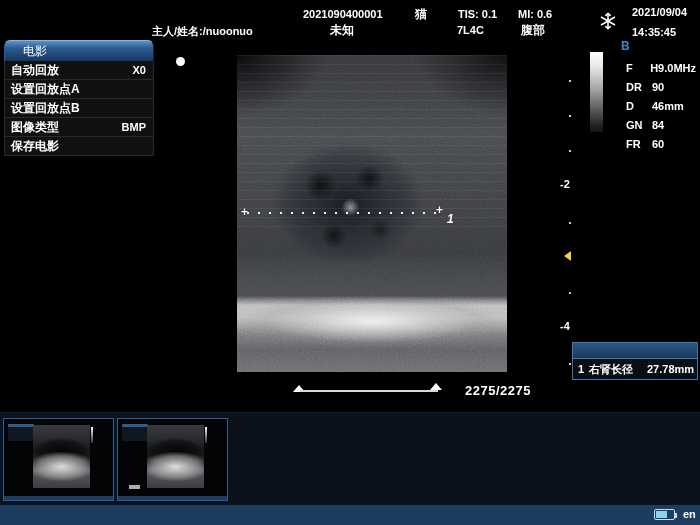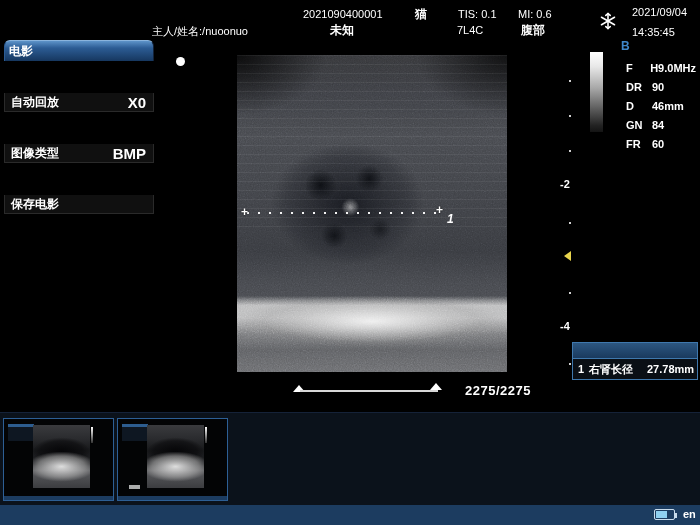--- a/index.html
+++ b/index.html
@@ -2,37 +2,37 @@
 <html><head>
 <meta charset="utf-8">
 <style>
   * { margin:0; padding:0; box-sizing:border-box; }
   html,body { background:#000; }
   .screen {
     position:relative; width:700px; height:525px; background:#000; overflow:hidden;
     font-family:"Liberation Sans","DejaVu Sans",sans-serif; color:#fff;
   }
   .abs { position:absolute; }
-  .t { font-weight:normal; font-size:11px; color:#fff; white-space:nowrap; }
+  .t { font-weight:bold; font-size:11px; color:#fff; white-space:nowrap; }
   .t12 { font-weight:bold; font-size:12px; color:#fff; white-space:nowrap; }
 
   
   .menu { left:4px; top:40px; width:150px; }
   .menu-header {
-    height:21px; border-radius:6px 6px 0 0; line-height:21px; padding-left:4px;
-    font-size:12px; font-weight:bold; color:#fff;
+    height:21px; border-radius:6px 6px 0 0; line-height:21px; padding-left:18px;
+    font-size:12px; font-weight:normal; color:#fff;
     background:linear-gradient(to bottom,#5d93c9 0%,#2c5c94 35%,#16375f 100%);
     border-top:1px solid #8ab4dd; border-left:1px solid #2c5c94; border-right:1px solid #13233a;
   }
   .menu-row {
     height:19px; display:flex; justify-content:space-between; align-items:center;
     background:#101010; border:1px solid #2a2a2a; border-top:none;
-    padding:0 7px 0 6px; font-size:12px; font-weight:bold;margin-top:32px;
-  }
-  .menu-row .val { font-size:15px; }
+    padding:0 7px 0 6px; font-size:12px; font-weight:bold;
+  }
+  .menu-row .val { font-size:11px; }
 
   
   .us-image {
     left:237px; top:55px; width:270px; height:317px; overflow:hidden;
     background:
       radial-gradient(ellipse 135px 26px at 50% 84%, rgba(242,242,242,.95), rgba(195,195,195,.55) 55%, rgba(140,140,140,.22) 80%, transparent 100%),
       linear-gradient(to bottom, transparent 0 76%, rgba(215,215,215,.8) 79% 83%, rgba(160,160,160,.5) 88%, rgba(115,115,115,.35) 93%, rgba(135,135,135,.4) 100%),
       radial-gradient(circle 16px at 31% 41%, rgba(8,10,14,.85), transparent 100%),
       radial-gradient(circle 14px at 49% 39%, rgba(8,10,14,.8), transparent 100%),
       radial-gradient(circle 13px at 36% 57%, rgba(8,10,14,.75), transparent 100%),
@@ -135,20 +135,28 @@
   <div class="abs t12" style="left:521px; top:22px;">腹部</div>
   <div class="abs t" style="left:632px; top:26px;">14:35:45</div>
 
   <div class="abs menu">
     <div class="menu-header">电影</div>
     <div class="menu-row">
       <span>自动回放</span>
       <span class="val">X0</span>
     </div>
     <div class="menu-row">
+      <span>设置回放点A</span>
+      <span class="val"></span>
+    </div>
+    <div class="menu-row">
+      <span>设置回放点B</span>
+      <span class="val"></span>
+    </div>
+    <div class="menu-row">
       <span>图像类型</span>
       <span class="val">BMP</span>
     </div>
     <div class="menu-row">
       <span>保存电影</span>
       <span class="val"></span>
     </div>
   </div>
 
   <div class="abs probe-dot"></div>

